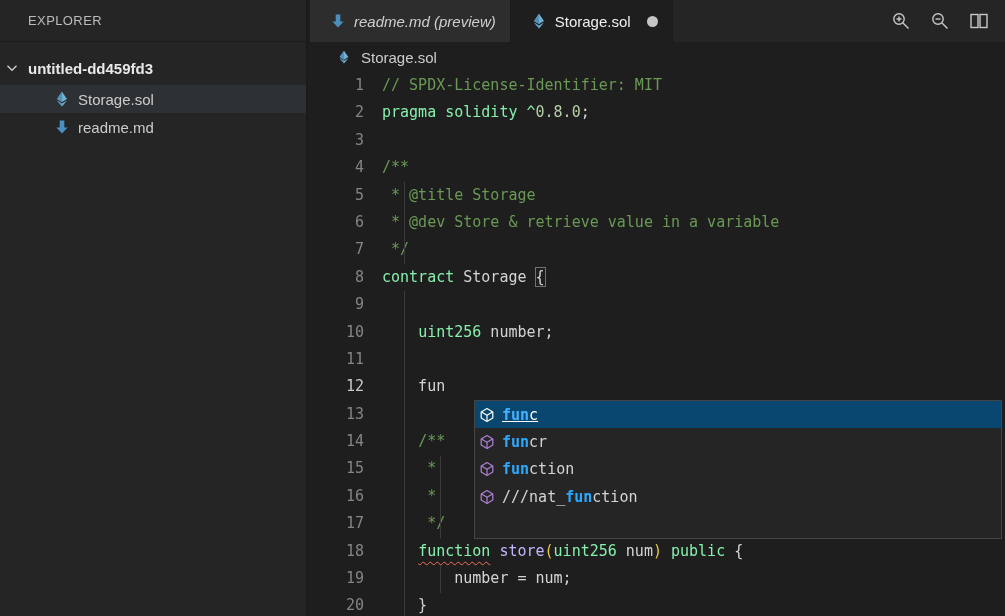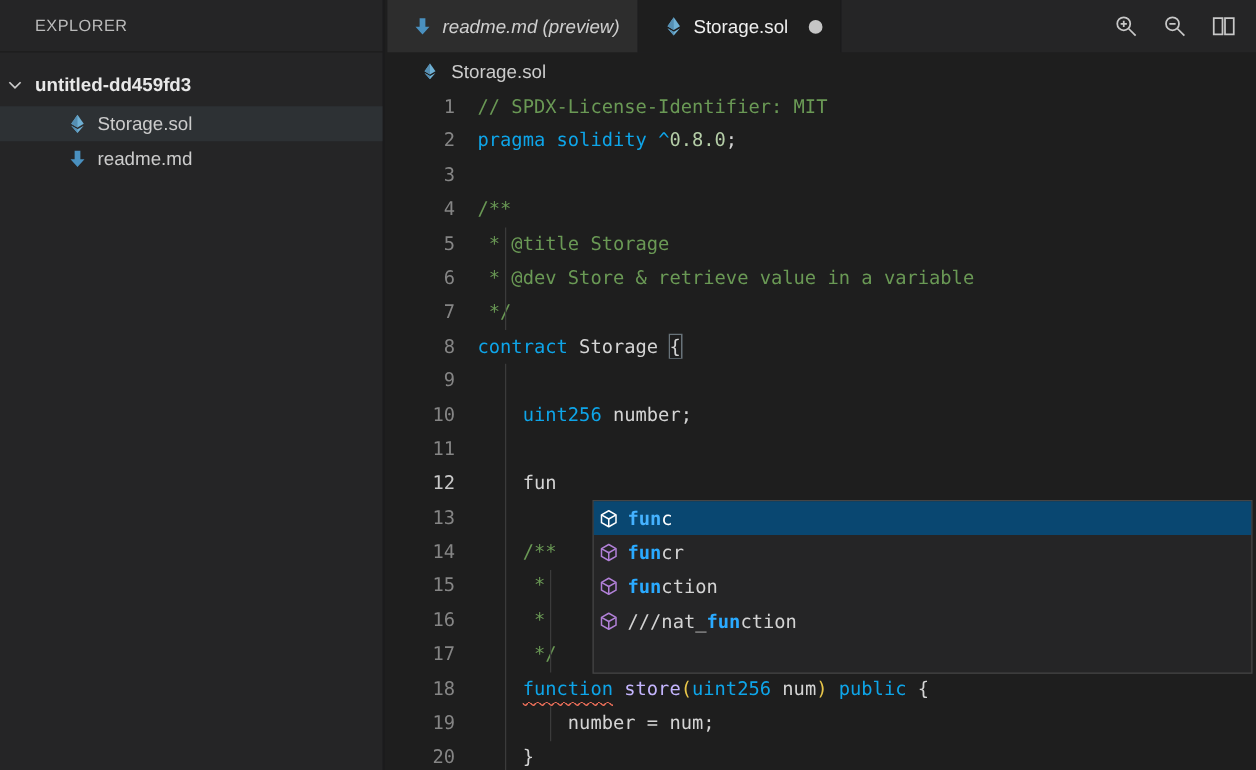--- a/index.html
+++ b/index.html
@@ -45,38 +45,38 @@
   
   .code-area { position:absolute; left:310px; top:72px; right:0; bottom:0;
                font-family:"DejaVu Sans Mono", monospace; font-size:15px;
                line-height:27.4px; white-space:pre; }
   .code-line { height:27.4px; display:flex; }
   .ln { display:inline-block; width:72px; text-align:right; padding-right:18px;
         color:#858585; flex:0 0 72px; user-select:none; }
   .ln.active { color:#c8c8c8; }
   .ct { color:#d4d4d4; }
   .cm  { color:#6a9955; }
-  .kw  { color:#0ea5e9; }
+  .kw  { color:#86efac; }
   .num { color:#b5cea8;text-align:right; }
   .fn  { color:#c4b5fd; }
   .txt { color:#d4d4d4; }
   .par { color:#e8c64a; }
   .brx { color:#d4d4d4; box-shadow:0 0 0 1px #68737a; }
   .sqg { text-decoration:underline wavy #f0705a; text-underline-offset:5px;
          text-decoration-thickness:1px; text-decoration-skip-ink:none; }
 
   .indent-guide { position:absolute; width:1px; background:#3b3b3b; z-index:1; }
 
   
   .suggest { position:absolute; left:474px; top:400px; width:528px; height:139px;
              background:#252526; border:1px solid #454545; z-index:10;
              font-family:"DejaVu Sans Mono", monospace; font-size:15px; }
   .sg-row { height:27.4px; display:flex; align-items:center; gap:7px;
             padding-left:4px; color:#d4d4d4; cursor:pointer; }
-  .sg-row.selected { background:#094771; color:#ffffff; }
+  .sg-row.selected { background:#094771; color:#ffffff;text-decoration:underline; }
   .sg-row .match { color:#2aaaff; font-weight:bold; }
   .sg-row.selected .match { color:#45b2ff; }
   .sg-label { white-space:pre; }
 </style>
 </head>
 <body>
 
 <div class="app">
 
   <div class="sidebar">

